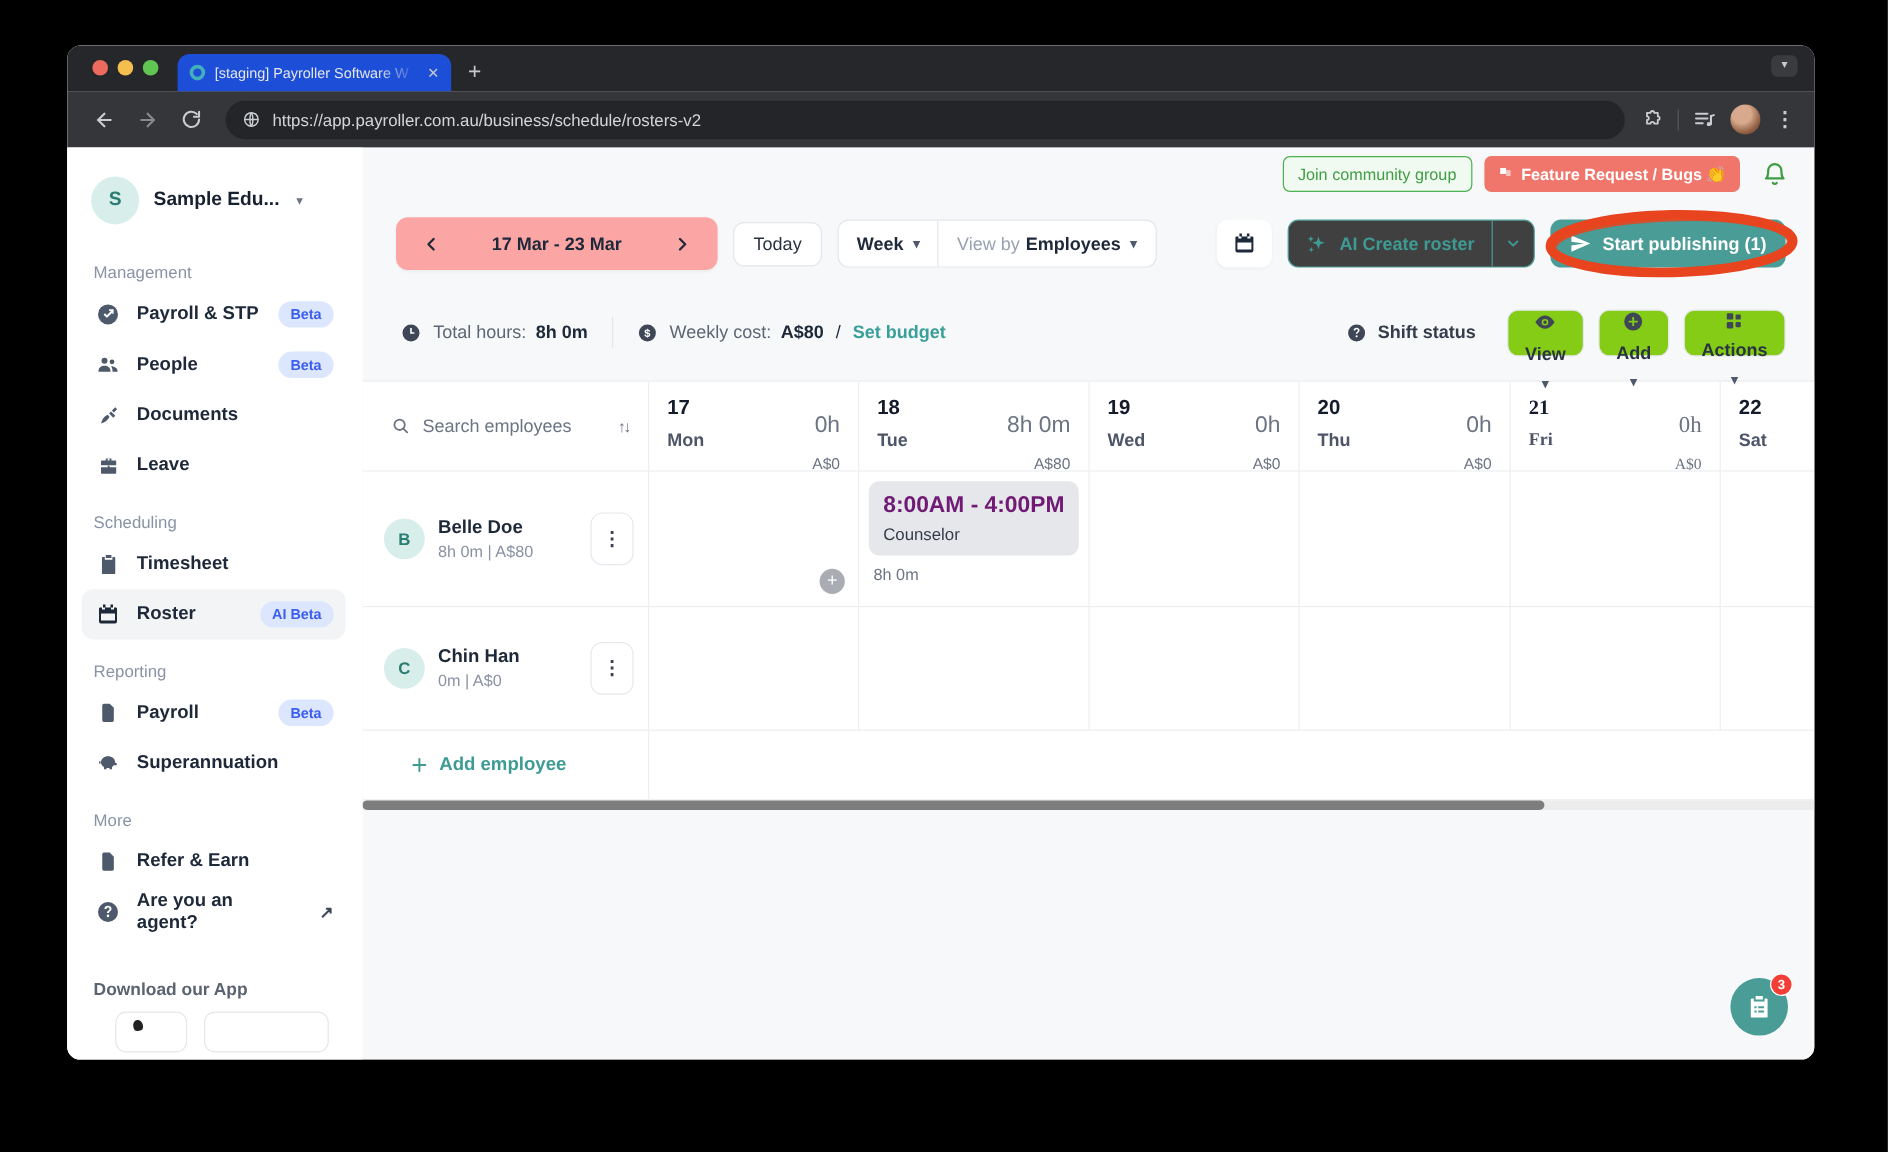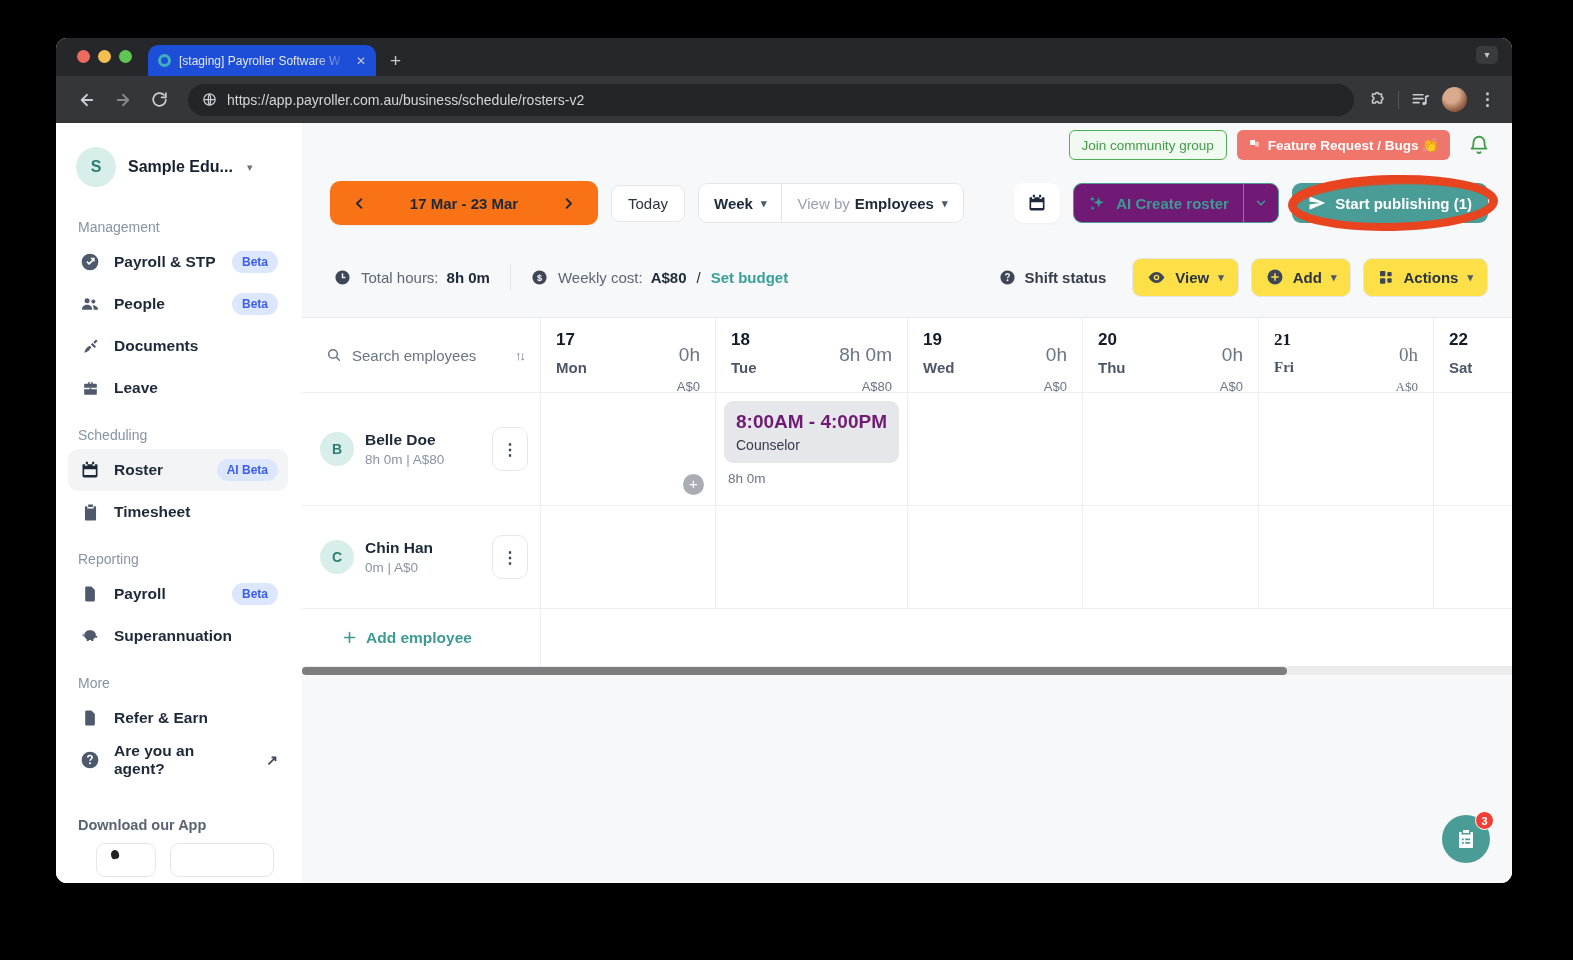--- a/index.html
+++ b/index.html
@@ -52,47 +52,47 @@
   .apple-blob { width:8px; height:9px; background:#222; border-radius:50% 50% 40% 40%; margin:6px 0 0 14px; transform:rotate(-12deg); }
 
   
   .main { flex:1; position:relative; overflow:hidden; }
   .top-header { height:44px; display:flex; align-items:center; justify-content:flex-end; gap:10px; padding-right:22px; }
   .btn-join { height:30px; padding:0 12px; border:1.5px solid #4caf50; color:#3f9d44; background:#f1faf1; border-radius:6px; font-size:13.5px; font-weight:400; display:flex; align-items:center; }
   .btn-feature { height:30px; padding:0 11px; background:#f0756b; color:#fff; border-radius:6px; font-size:13.5px; font-weight:700; display:flex; align-items:center; gap:7px; border:none; }
   .bell { color:#3f9d44; margin-left:8px; display:flex; }
 
   .toolbar { margin-top:12px; height:48px; display:flex; align-items:center; gap:13px; padding:0 24px 0 28px; position:relative; }
-  .date-card { background:#f97316; border-radius:10px; height:44px; width:268px; display:flex; align-items:center; justify-content:space-between; padding:0 22px; box-shadow:0 1px 2px rgba(20,30,50,.05); }
+  .date-card { background:#fca5a5; border-radius:10px; height:44px; width:268px; display:flex; align-items:center; justify-content:space-between; padding:0 22px; box-shadow:0 1px 2px rgba(20,30,50,.05); }
   .date-chev { color:#1d2839; display:flex; }
   .date-range { font-size:15px; font-weight:600; color:#1d2839; }
   .btn-today { height:37px; padding:0 16px; background:#fff; border:1px solid #e4e7ea; border-radius:9px; font-size:15px; color:#2a3342; display:flex; align-items:center; }
   .seg { height:40px; background:#fff; border:1px solid #e4e7ea; border-radius:9px; display:flex; align-items:stretch; }
   .seg-part { display:flex; align-items:center; gap:8px; padding:0 15px; font-size:15px; color:#1d2839; font-weight:600; }
   .seg-sep { width:1px; background:#e4e7ea; }
   .muted { color:#98a1b0; font-weight:400; }
   .chev { color:#4e5a6b; font-size:11px; }
   .tb-spacer { flex:1; }
   .btn-cal { width:46px; height:40px; background:#fff; border-radius:9px; display:flex; align-items:center; justify-content:center; color:#1d2839; box-shadow:0 1px 2px rgba(20,30,50,.05); }
-  .btn-ai { height:40px; border:1.5px solid #4a9c96; border-radius:9px; display:flex; align-items:stretch; color:#3d9b94; background:#701a75; overflow:hidden; }
+  .btn-ai { height:40px; border:1.5px solid #4a9c96; border-radius:9px; display:flex; align-items:stretch; color:#3d9b94; background:#404040; overflow:hidden; }
   .ai-main { display:flex; align-items:center; gap:9px; padding:0 14px; font-size:15px; font-weight:700; }
   .ai-sep { width:1.5px; background:#4a9c96; }
   .ai-chev { width:34px; display:flex; align-items:center; justify-content:center; }
   .btn-publish { height:40px; background:#4a9c96; border:none; border-radius:9px; color:#fff; font-size:15px; font-weight:700; display:flex; align-items:center; gap:9px; padding:0 16px; }
   .annotation { position:absolute; right:12px; top:-6px; width:214px; height:60px; pointer-events:none; z-index:6; }
 
   .stats { margin-top:28px; height:44px; display:flex; align-items:center; padding:0 24px 0 32px; }
   .stat-ic { color:#3f4756; display:flex; margin-right:10px; }
   .stat-label { font-size:15px; color:#5d6675; margin-right:8px; }
   .stat-val { font-size:15px; color:#1d2839; font-weight:700; }
   .stat-div { width:1px; height:26px; background:#e2e5e9; margin:0 20px; }
   .slash { font-size:15px; color:#1d2839; margin:0 10px; }
   .link-teal { font-size:15px; color:#38a099; font-weight:600; }
   .shift-status { display:flex; align-items:center; gap:9px; font-size:15px; font-weight:700; color:#353d4c; margin-right:14px; }
-  .btn-white { height:39px; background:#fde047; border:1px solid #e4e7ea; border-radius:9px; display:flex; align-items:center; gap:9px; padding:0 14px; font-size:15px; font-weight:700; color:#2a3342; margin-left:12px; }
+  .btn-white { height:39px; background:#84cc16; border:1px solid #e4e7ea; border-radius:9px; display:flex; align-items:center; gap:9px; padding:0 14px; font-size:15px; font-weight:700; color:#2a3342; margin-left:12px;flex-direction:column; }
   .btn-white .ic { color:#3f4756; display:flex; }
 
   
   .grid { margin-top:18px; background:#fff; border-top:1px solid #e7e9ed; width:1210px; overflow:hidden; }
   .grow { display:flex; width:1307px; }
   .cell { border-right:1px solid #edeef1; border-bottom:1px solid #edeef1; flex:none; position:relative; }
   .c-search { width:239px; }
   .c-mon { width:175px; } .c-tue { width:192px; } .c-wed { width:175px; }
   .c-thu { width:176px; } .c-fri { width:175px;font-family:Liberation Serif, serif; } .c-sat { width:175px; border-right:none; }
   .hdr-row .cell { height:75px; }
@@ -234,36 +234,36 @@
         <span class="sb-icon">
           <svg width="19" height="19" viewBox="0 0 24 24" fill="currentColor">
               <path d="M9 4h6v2h4a1 1 0 0 1 1 1v4H4V7a1 1 0 0 1 1-1h4zm2-0.5V6h2V3.5zM4 13h16v6a1 1 0 0 1-1 1H5a1 1 0 0 1-1-1zm7-1.5h2v2h-2z"></path>
             </svg>
         </span>
         <span class="sb-label">Leave</span>
       </div>
 
       <div class="sb-section">Scheduling</div>
 
+      <div class="sb-item">
+        <span class="sb-icon">
+          <svg width="19" height="19" viewBox="0 0 24 24" fill="currentColor">
+              <path d="M9 2h6v3H9zM6 4h2v3h8V4h2a1 1 0 0 1 1 1v16a1 1 0 0 1-1 1H6a1 1 0 0 1-1-1V5a1 1 0 0 1 1-1zm2 7h2v2H8zm4 0h4v2h-4zm-4 4h2v2H8zm4 0h4v2h-4z"></path>
+            </svg>
+        </span>
+        <span class="sb-label">Timesheet</span>
+      </div>
       <div class="sb-item active">
         <span class="sb-icon">
           <svg width="20" height="20" viewBox="0 0 24 24" fill="currentColor">
               <path d="M7 2h2.5v3H7zM14.5 2H17v3h-2.5zM4 5h2v2h3V5h6v2h3V5h2a1 1 0 0 1 1 1v13a2 2 0 0 1-2 2H5a2 2 0 0 1-2-2V6a1 1 0 0 1 1-1zm1 6v7h14v-7z"></path>
             </svg>
         </span>
         <span class="sb-label">Roster</span>
         <span class="badge">AI Beta</span>
-      </div>
-      <div class="sb-item">
-        <span class="sb-icon">
-          <svg width="19" height="19" viewBox="0 0 24 24" fill="currentColor">
-              <path d="M9 2h6v3H9zM6 4h2v3h8V4h2a1 1 0 0 1 1 1v16a1 1 0 0 1-1 1H6a1 1 0 0 1-1-1V5a1 1 0 0 1 1-1zm2 7h2v2H8zm4 0h4v2h-4zm-4 4h2v2H8zm4 0h4v2h-4z"></path>
-            </svg>
-        </span>
-        <span class="sb-label">Timesheet</span>
       </div>
 
       <div class="sb-section">Reporting</div>
 
       <div class="sb-item">
         <span class="sb-icon">
           <svg width="18" height="18" viewBox="0 0 24 24" fill="currentColor">
               <path d="M5 3a2 2 0 0 1 2-2h7l5 5v15a2 2 0 0 1-2 2H7a2 2 0 0 1-2-2zm4 13h2v3H9zm4-3h2v6h-2zm-8-6h2v9H5z" transform="translate(1,1) scale(.92)"></path>
             </svg>
         </span>

